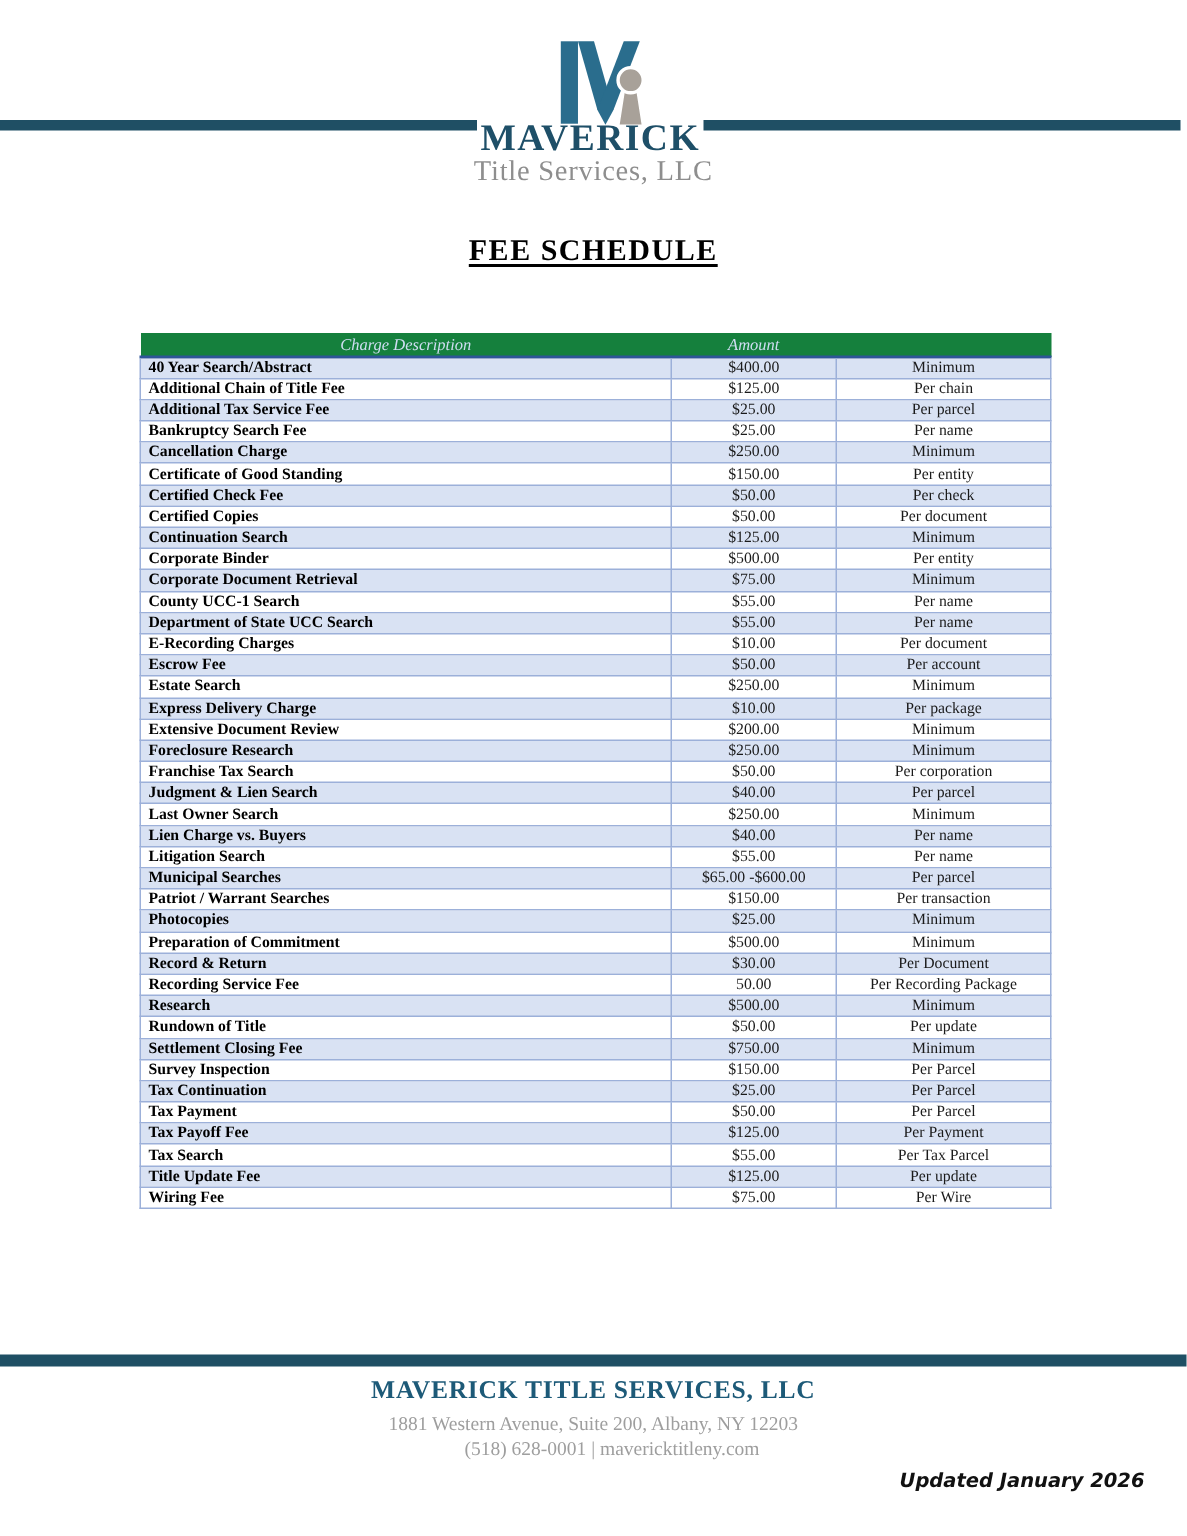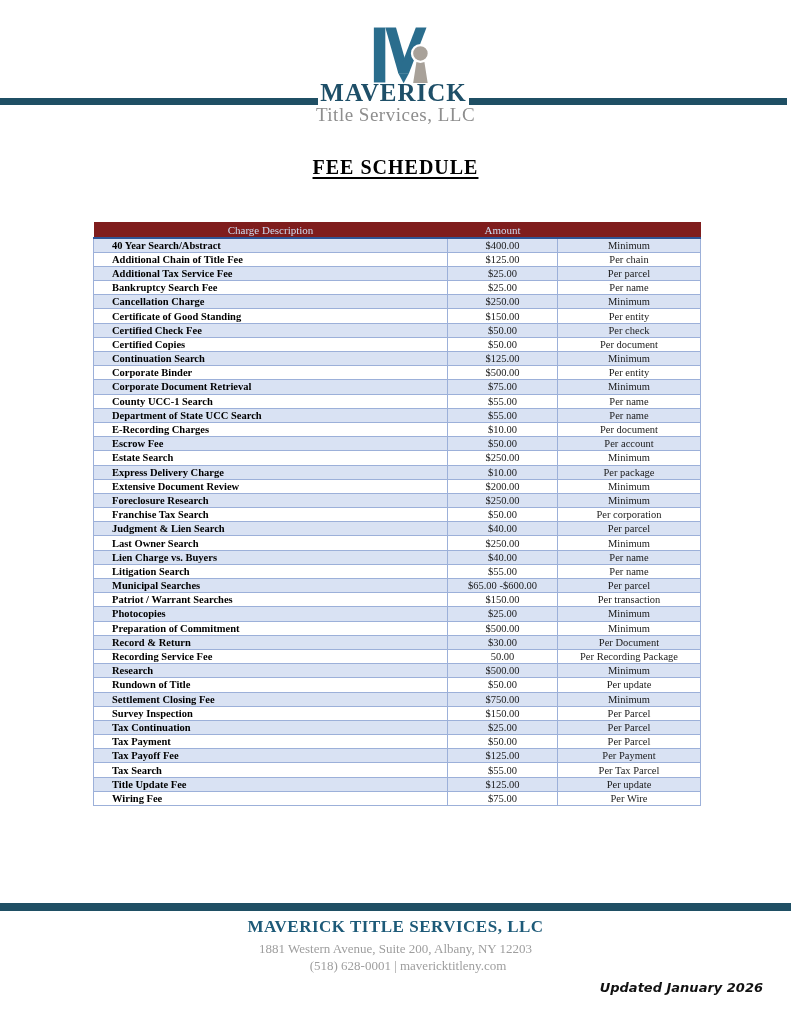--- a/index.html
+++ b/index.html
@@ -12,21 +12,21 @@
     overflow:hidden;
   }
 
   
   .logo-mark {
     position:absolute; top:26px; left:353px;
     width:86px; height:58px;
   }
   .brand-row {
     position:absolute; top:80px; left:0; right:4px;
-    display:flex; align-items:flex-end;
+    display:flex; align-items:flex-start;
   }
   .bar-seg { flex:1; height:7px; background:#1f4f64; }
   .brand-text {
     font-weight:bold; font-size:25px; line-height:25px;
     letter-spacing:1px; color:#1e4f68;
     padding:0 2px;
     font-family:"Liberation Serif", serif;
   }
   .logo-subtitle {
     position:absolute; top:104px; left:0; right:0;
@@ -46,38 +46,39 @@
 
   
   table.fee-table {
     position:absolute; top:222px; left:93px;
     width:607px;
     border-collapse:collapse;
     table-layout:fixed;
   }
   table.fee-table th {
     height:16px;
-    background:#7f1d1d;
+    background:#15803d;
     color:#cfddf2;
     font-weight:normal;
     font-size:11px;
     text-align:center;
     border:0;
     border-bottom:2px solid #2e5597;
+    font-style:italic;
   }
   table.fee-table td {
     height:14.2px;
     font-size:10.5px;
     border:1px solid #9cb0d9;
     padding:0;
     overflow:hidden;
     white-space:nowrap;
   }
   table.fee-table td.cell-desc {
-    text-align:left; padding-left:18px;
+    text-align:left; padding-left:5px;
     font-weight:bold; color:#000;
   }
   table.fee-table td.cell-amount,
   table.fee-table td.cell-unit {
     text-align:center; color:#1a1a1a;
   }
   table.fee-table tbody tr:nth-child(odd) { background:#d9e2f3; }
   table.fee-table tbody tr:nth-child(even) { background:#ffffff; }
 
   

